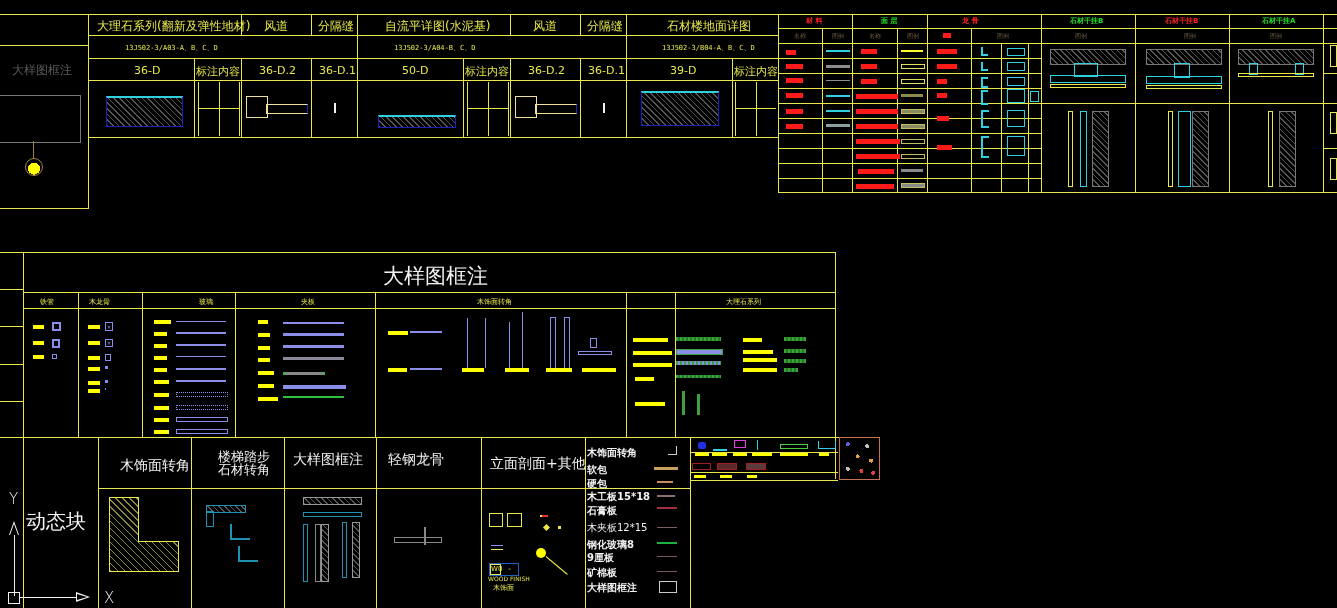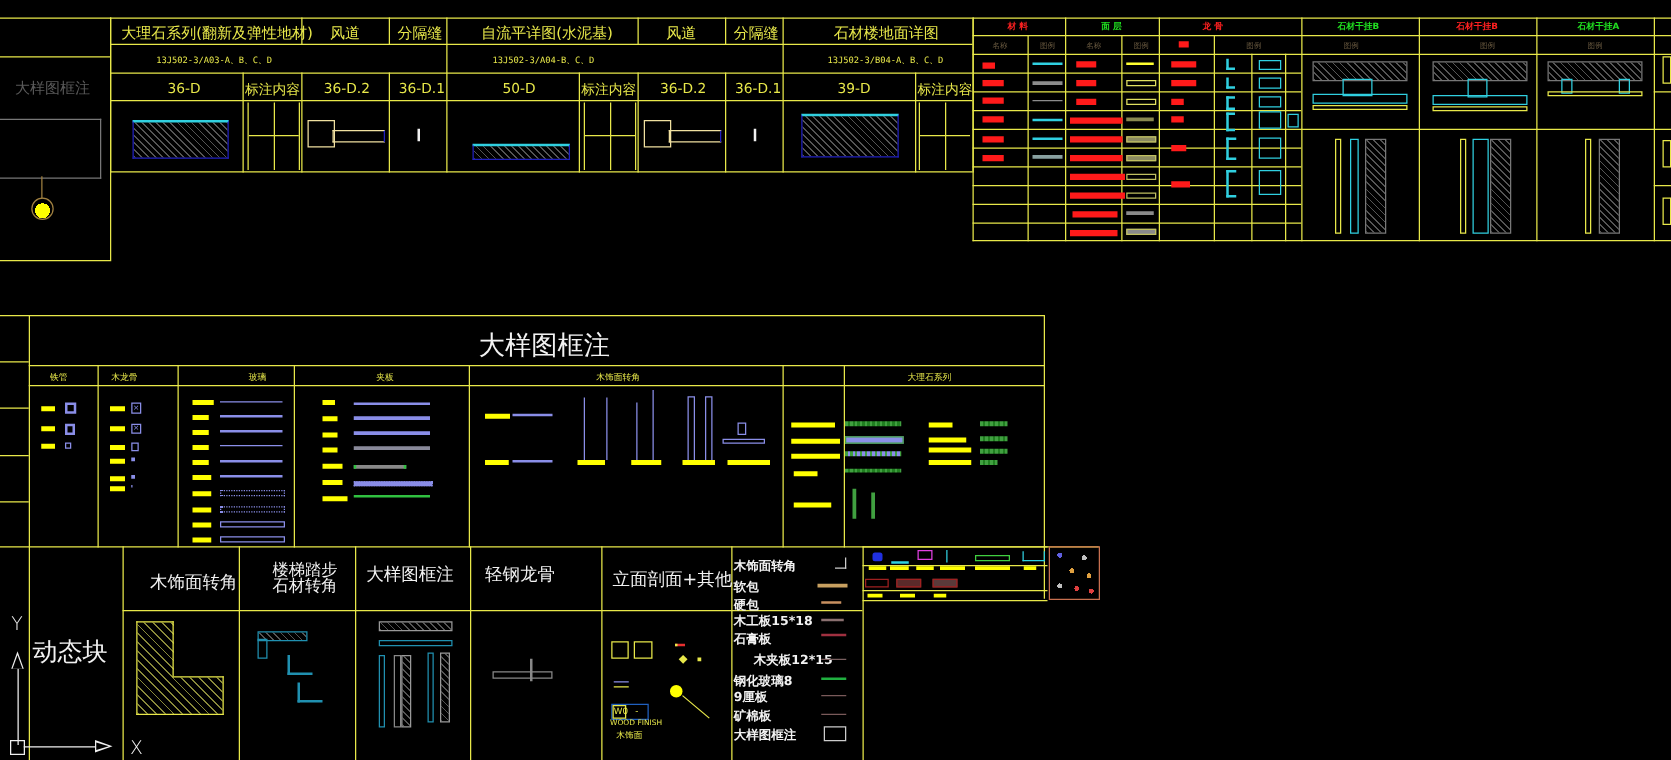--- a/index.html
+++ b/index.html
@@ -418,21 +418,21 @@
     <div class="t tw" style="left:587px;top:446px;font-size:10px;font-weight:bold;text-align:right;">木饰面转角</div>
     <div class="abs" style="left:668px;top:446px;width:8px;height:8px;border-right:1px solid #ccc;border-bottom:1px solid #ccc;"></div>
     <div class="t tw" style="left:587px;top:463px;font-size:10px;font-weight:bold;">软包</div>
     <div class="abs" style="left:654px;top:467px;width:24px;height:3px;background:#c8a060;"></div>
     <div class="t tw" style="left:587px;top:477px;font-size:10px;font-weight:bold;">硬包</div>
     <div class="abs" style="left:657px;top:481px;width:16px;height:2px;background:#c89060;"></div>
     <div class="t tw" style="left:587px;top:490px;font-size:10px;font-weight:bold;">木工板15*18</div>
     <div class="abs" style="left:657px;top:495px;width:18px;height:2px;background:#8a7070;"></div>
     <div class="t tw" style="left:587px;top:504px;font-size:10px;font-weight:bold;">石膏板</div>
     <div class="abs" style="left:657px;top:507px;width:20px;height:2px;background:#a03040;"></div>
-    <div class="t tw" style="left:587px;top:521px;font-size:10px;font-weight:bold;padding-left:16px;">木夹板12*15</div>
+    <div class="t tw" style="left:587px;top:521px;font-size:10px;font-weight:normal;">木夹板12*15</div>
     <div class="abs" style="left:657px;top:527px;width:20px;height:1px;background:#7a6060;"></div>
     <div class="t tw" style="left:587px;top:538px;font-size:10px;font-weight:bold;">钢化玻璃8</div>
     <div class="abs" style="left:657px;top:542px;width:20px;height:2px;background:#20b040;"></div>
     <div class="t tw" style="left:587px;top:551px;font-size:10px;font-weight:bold;">9厘板</div>
     <div class="abs" style="left:657px;top:556px;width:20px;height:1px;background:#7a5a5a;"></div>
     <div class="t tw" style="left:587px;top:566px;font-size:10px;font-weight:bold;">矿棉板</div>
     <div class="abs" style="left:657px;top:571px;width:20px;height:1px;background:#7a5a5a;"></div>
     <div class="t tw" style="left:587px;top:581px;font-size:10px;font-weight:bold;">大样图框注</div>
     <div class="abs" style="left:659px;top:581px;width:16px;height:10px;border:1px solid #ccc;"></div>
   </div>

